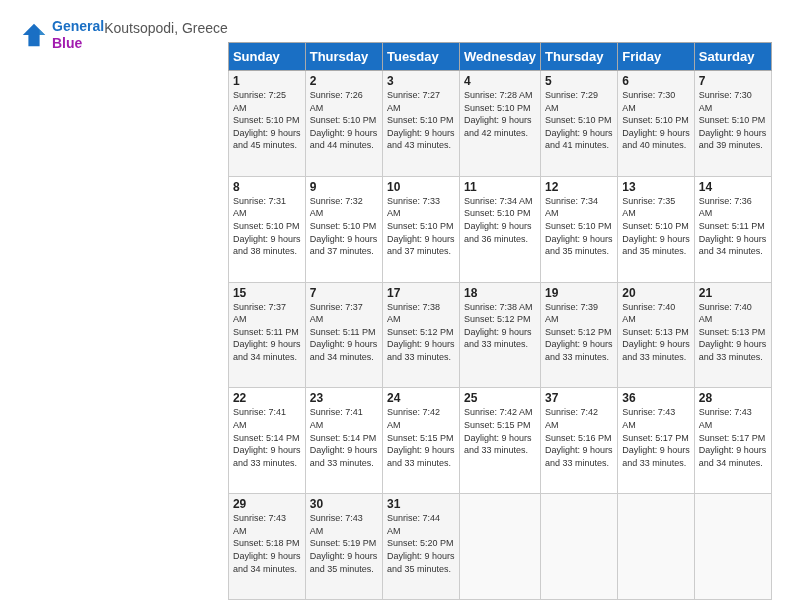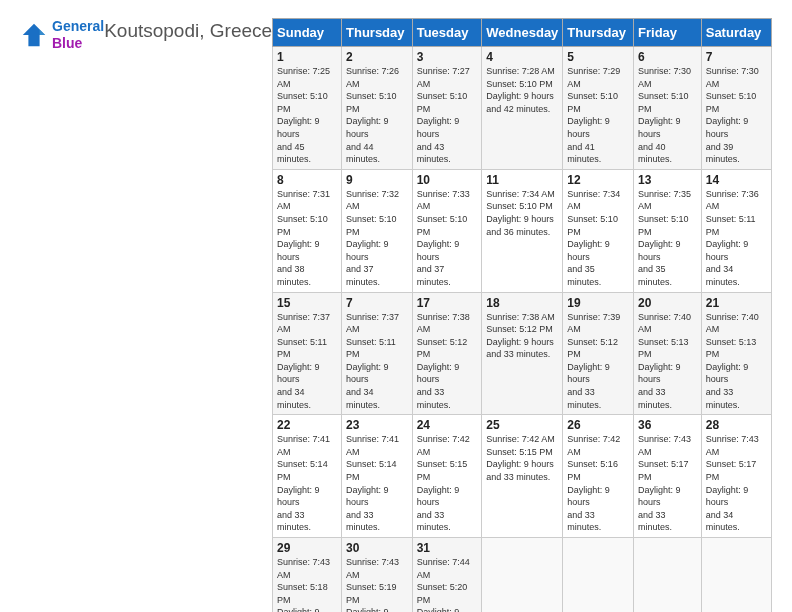--- a/index.html
+++ b/index.html
@@ -44,28 +44,29 @@
     .title-area {
       text-align: right;
     }
     .month-title {
       font-size: 32px;
       font-weight: bold;
       color: #333;
       line-height: 1;
     }
     .location {
-      font-size: 19px;
+      font-size: 14px;
       color: #555;
       margin-top: 2px;
     }
     .calendar-table {
       width: 100%;
       border-collapse: collapse;
       flex: 1;
+      margin-top: 24px;
     }
     .calendar-table th {
       background: #1a6fc4;
       color: #fff;
       font-size: 13px;
       font-weight: bold;
       padding: 6px 4px;
       text-align: left;
       border: 1px solid #aaa;
     }
@@ -234,21 +235,21 @@
           </td>
           <td>
             <span class="day-number">24</span>
             <div class="day-info">Sunrise: 7:42 AM<br>Sunset: 5:15 PM<br>Daylight: 9 hours<br>and 33 minutes.</div>
           </td>
           <td>
             <span class="day-number">25</span>
             <div class="day-info">Sunrise: 7:42 AM<br>Sunset: 5:15 PM<br>Daylight: 9 hours<br>and 33 minutes.</div>
           </td>
           <td>
-            <span class="day-number">26</span>
+            <span class="day-number">37</span>
             <div class="day-info">Sunrise: 7:42 AM<br>Sunset: 5:16 PM<br>Daylight: 9 hours<br>and 33 minutes.</div>
           </td>
           <td>
             <span class="day-number">36</span>
             <div class="day-info">Sunrise: 7:43 AM<br>Sunset: 5:17 PM<br>Daylight: 9 hours<br>and 33 minutes.</div>
           </td>
           <td>
             <span class="day-number">28</span>
             <div class="day-info">Sunrise: 7:43 AM<br>Sunset: 5:17 PM<br>Daylight: 9 hours<br>and 34 minutes.</div>
           </td>

